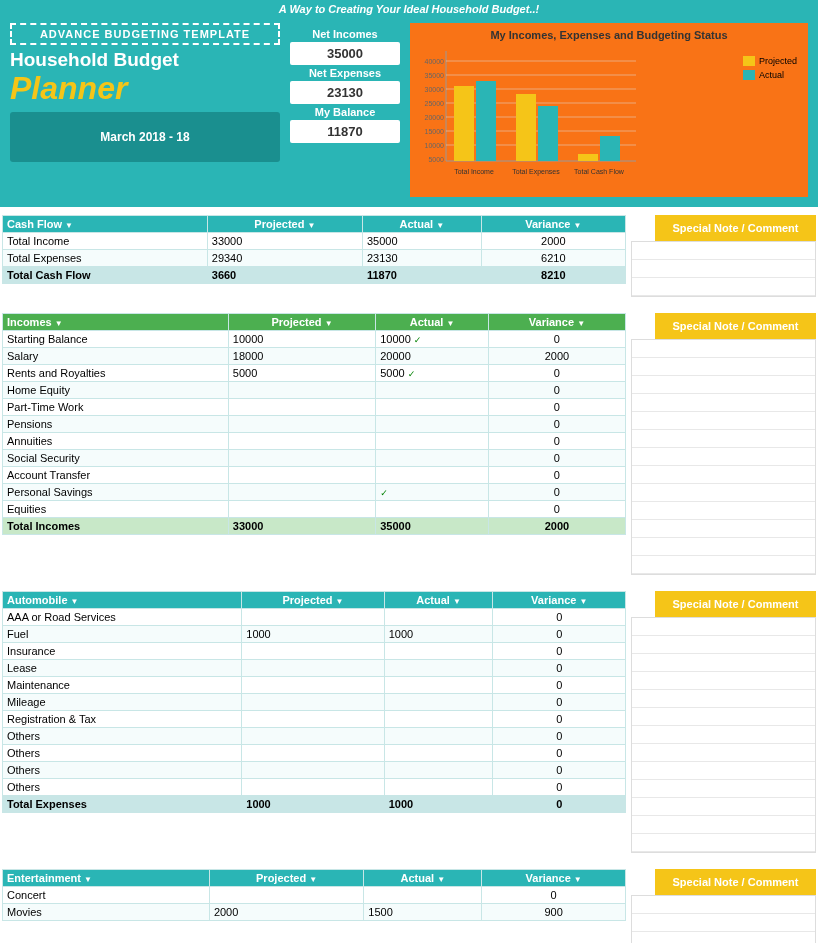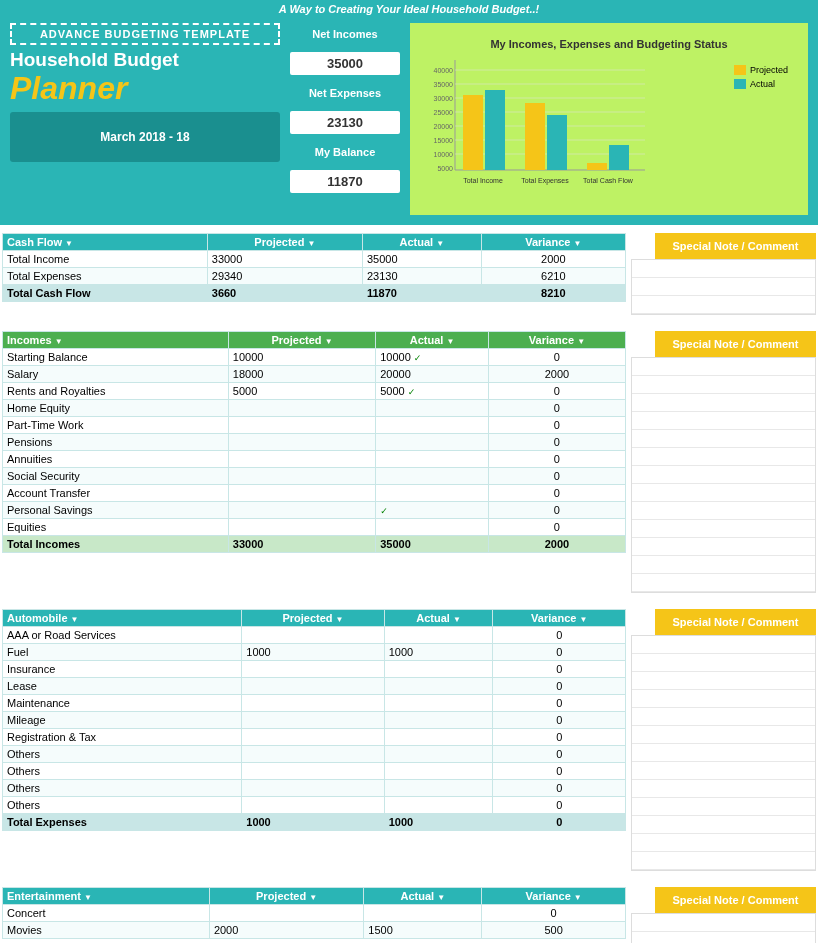--- a/index.html
+++ b/index.html
@@ -55,42 +55,42 @@
       font-size: 12px;
       font-weight: bold;
       padding: 18px;
       margin-top: 8px;
       border-radius: 3px;
     }
     .header-middle {
       flex: 0 0 110px;
       display: flex;
       flex-direction: column;
-      gap: 12px;
+      gap: 2px;
       margin-top: 5px;
     }
     .net-label {
       color: white;
       font-size: 11px;
       font-weight: bold;
       text-align: center;
     }
     .net-value {
       background: white;
       color: #333;
       text-align: center;
       font-weight: bold;
       font-size: 13px;
       padding: 4px;
       border-radius: 2px;
     }
     .header-right {
       flex: 1;
-      background: #bef264;
-      padding: 15px;
+      background: #f97316;
+      padding: 6px;
     }
     .chart-title {
       text-align: center;
       font-size: 11px;
       font-weight: bold;
       color: #333;
       margin-bottom: 5px;
     }
     .bar-proj { background: #f5c518; }
     .bar-actual { background: #2ab5b5; }
@@ -622,21 +622,21 @@
       <tr class="data-row">
     <td>Concert</td>
     <td class="proj-col"></td>
     <td class="actual-col"></td>
     <td class="variance-col">0</td>
   </tr>
           <tr class="data-row">
     <td>Movies</td>
     <td class="proj-col">2000</td>
     <td class="actual-col">1500</td>
-    <td class="variance-col">500</td>
+    <td class="variance-col">900</td>
   </tr>
         </tbody>
     </table>
   </div>
   <div class="note-section">
     <div class="note-box">
       <span>Special Note / Comment</span>
     </div>
     <div class="note-lines" id="entertainment-note-lines">
         <div class="note-line"></div>

